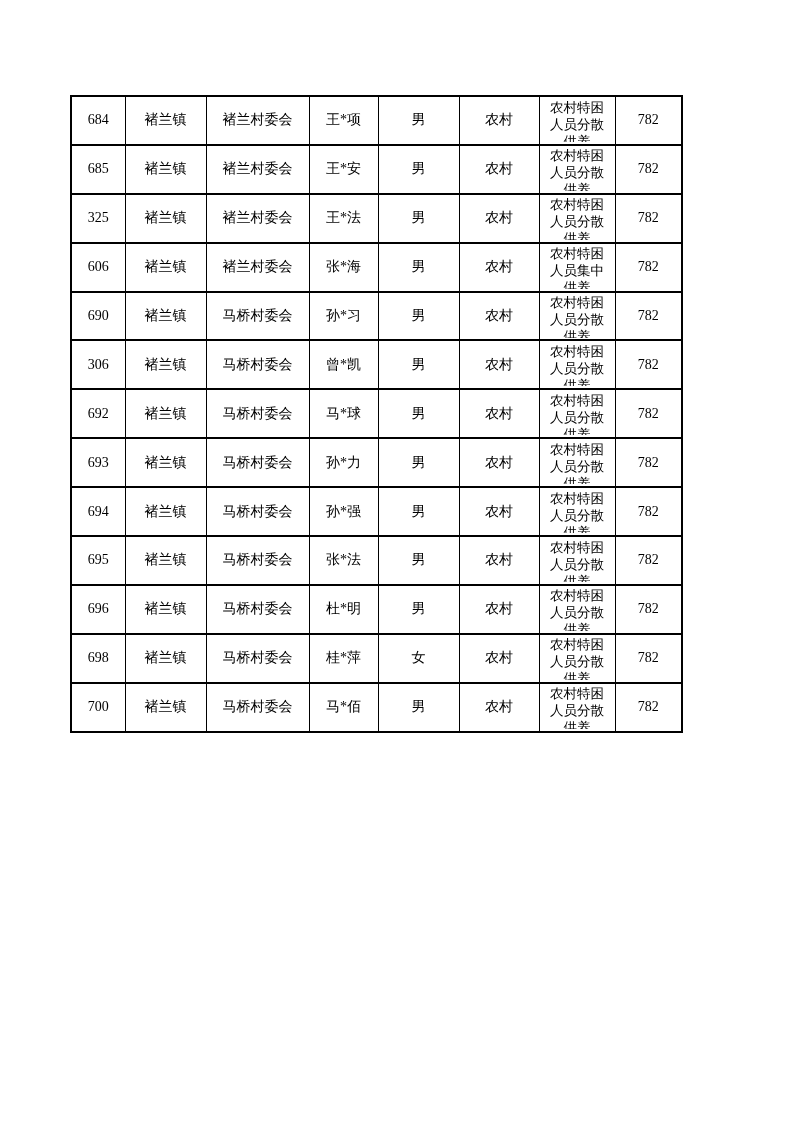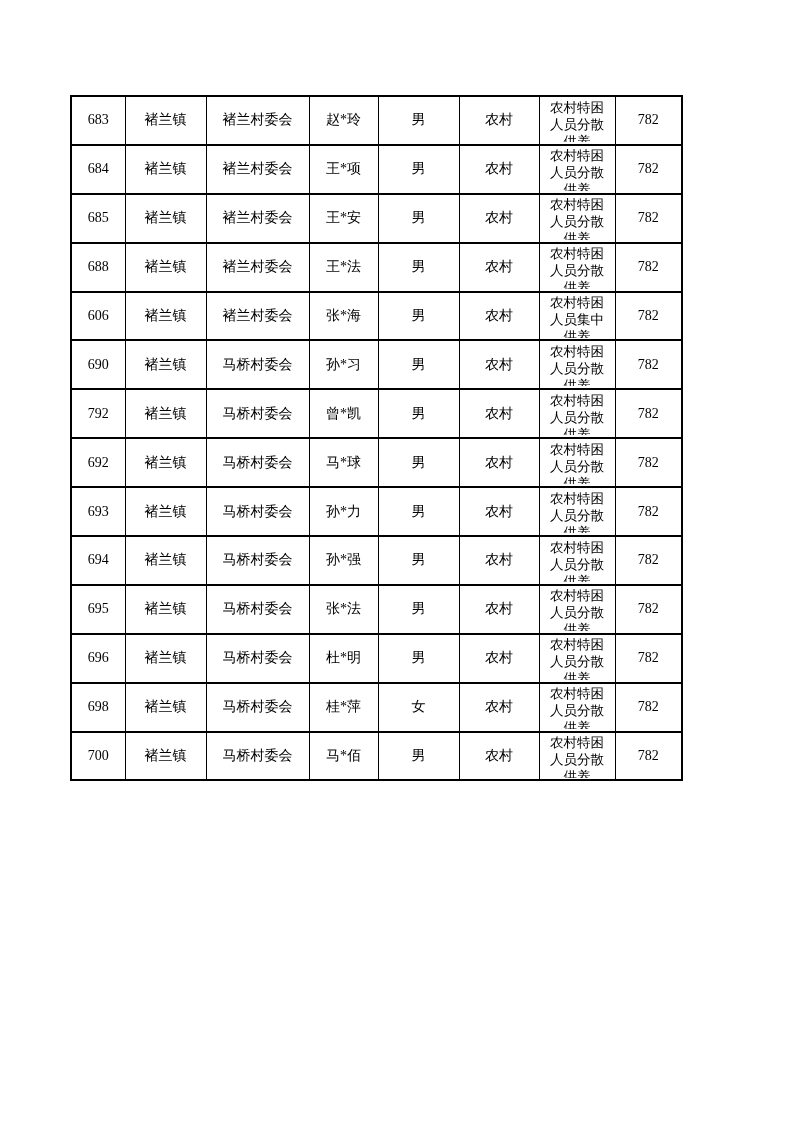--- a/index.html
+++ b/index.html
@@ -59,34 +59,20 @@
     <col style="width:81px">
     <col style="width:103px">
     <col style="width:69px">
     <col style="width:81px">
     <col style="width:80px">
     <col style="width:76px">
     <col style="width:67px">
   </colgroup>
   <tbody>
       <tr>
-    <td>683</td>
-    <td>褚兰镇</td>
-    <td>褚兰村委会</td>
-    <td>赵*玲</td>
-    <td>男</td>
-    <td>农村</td>
-    <td class="cat">
-      <div class="cat-clip">
-        <div class="cat-inner">农村特困人员分散供养</div>
-      </div>
-    </td>
-    <td>782</td>
-  </tr>
-      <tr>
     <td>684</td>
     <td>褚兰镇</td>
     <td>褚兰村委会</td>
     <td>王*项</td>
     <td>男</td>
     <td>农村</td>
     <td class="cat">
       <div class="cat-clip">
         <div class="cat-inner">农村特困人员分散供养</div>
       </div>
@@ -101,21 +87,21 @@
     <td>男</td>
     <td>农村</td>
     <td class="cat">
       <div class="cat-clip">
         <div class="cat-inner">农村特困人员分散供养</div>
       </div>
     </td>
     <td>782</td>
   </tr>
       <tr>
-    <td>688</td>
+    <td>325</td>
     <td>褚兰镇</td>
     <td>褚兰村委会</td>
     <td>王*法</td>
     <td>男</td>
     <td>农村</td>
     <td class="cat">
       <div class="cat-clip">
         <div class="cat-inner">农村特困人员分散供养</div>
       </div>
     </td>
@@ -143,21 +129,21 @@
     <td>男</td>
     <td>农村</td>
     <td class="cat">
       <div class="cat-clip">
         <div class="cat-inner">农村特困人员分散供养</div>
       </div>
     </td>
     <td>782</td>
   </tr>
       <tr>
-    <td>792</td>
+    <td>306</td>
     <td>褚兰镇</td>
     <td>马桥村委会</td>
     <td>曾*凯</td>
     <td>男</td>
     <td>农村</td>
     <td class="cat">
       <div class="cat-clip">
         <div class="cat-inner">农村特困人员分散供养</div>
       </div>
     </td>

